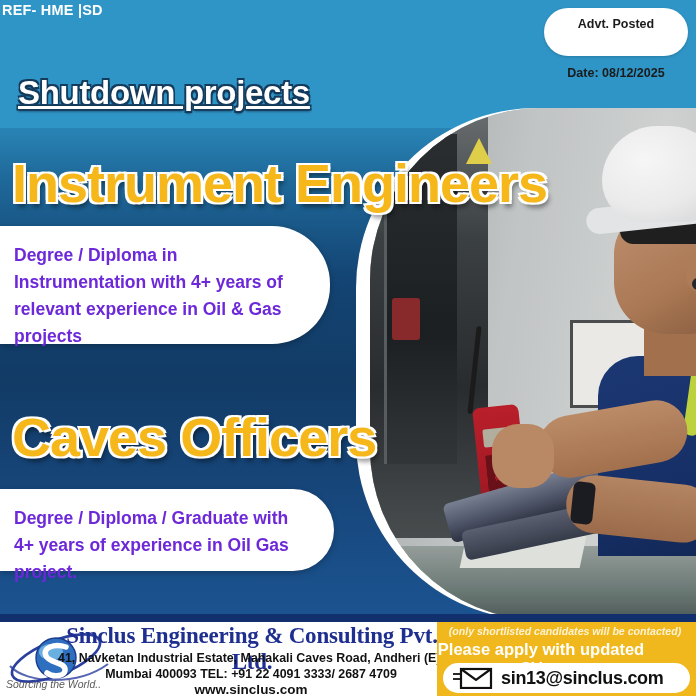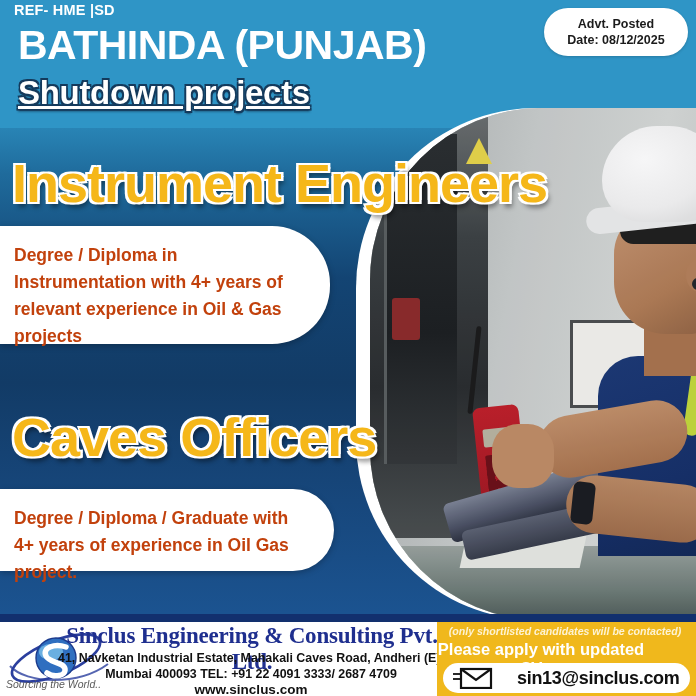--- a/index.html
+++ b/index.html
@@ -27,21 +27,21 @@
   
   .topband {
     position: absolute;
     left: 0; top: 0;
     width: 696px;
     height: 128px;
     background: #2f95c6;
   }
   .ref {
     position: absolute;
-    left: 14px; top: 2px;
+    left: 2px; top: 2px;
     font-size: 14.5px;
     font-weight: 700;
     color: #ffffff;
     letter-spacing: .2px;
   }
   .city {
     position: absolute;
     left: 18px; top: 22px;
     font-size: 41px;
     line-height: 46px;
@@ -78,20 +78,21 @@
     flex-direction: column;
     align-items: center;
     justify-content: center;
     box-shadow: 0 1px 3px rgba(0,0,0,.18);
   }
   .datepill div {
     font-size: 12.5px;
     font-weight: 700;
     color: #1b1b1b;
     line-height: 16px;
+    margin-top: 33px;
   }
 
   
   .photo-frame {
     position: absolute;
     left: 356px; top: 108px;
     width: 352px;
     height: 512px;
     border-radius: 180px 0 0 180px;
     background: #ffffff;
@@ -333,21 +334,21 @@
 
   
   .qual {
     position: absolute;
     background: #ffffff;
     box-sizing: border-box;
     padding: 16px 30px 16px 14px;
     font-size: 17.5px;
     line-height: 27px;
     font-weight: 700;
-    color: #c2410c;
+    color: #6d28d9;
     box-shadow: 0 2px 6px rgba(0,0,0,.25);
   }
   .qual1 {
     left: 0; top: 226px;
     width: 330px; height: 118px;
     border-radius: 0 58px 58px 0;
   }
   .qual2 {
     left: 0; top: 489px;
     width: 334px; height: 82px;
@@ -436,39 +437,38 @@
     color: #ffffff;
   }
   .mail-pill {
     position: absolute;
     left: 6px; top: 41px;
     width: 247px; height: 30px;
     background: #ffffff;
     border-radius: 16px;
     display: flex;
     align-items: center;
-    gap: 24px;
+    gap: 8px;
     padding-left: 10px;
     box-sizing: border-box;
   }
   .mail-pill .addr {
     font-size: 18px;
     font-weight: 800;
     color: #111111;
     letter-spacing: -.3px;
   }
 </style>
 </head>
 <body>
 
 <div class="poster">
 
   <div class="topband"></div>
   <div class="ref">REF- HME |SD</div>
-  <div class="city">BATHINDA (PUNJAB)</div>
   <div class="subtitle">Shutdown projects</div>
 
   <div class="datepill">
     <div>Advt. Posted</div>
     <div>Date: 08/12/2025</div>
   </div>
 
   <div class="photo-frame">
     <div class="photo">
       <div class="ph-wall"></div>

